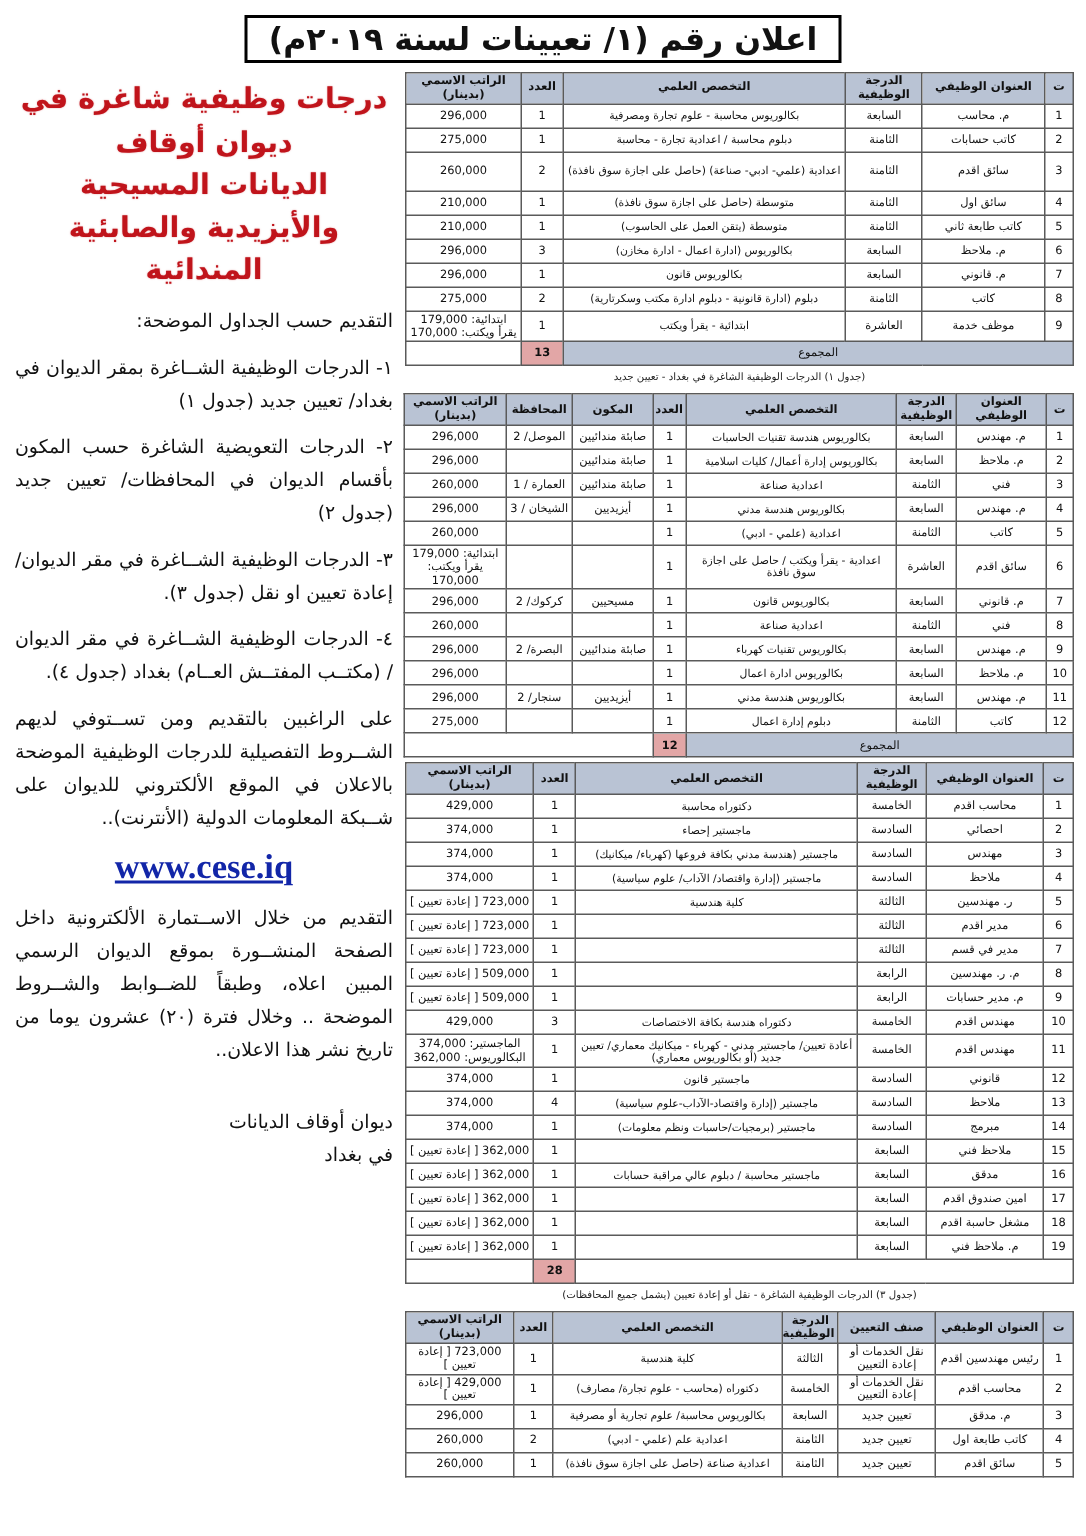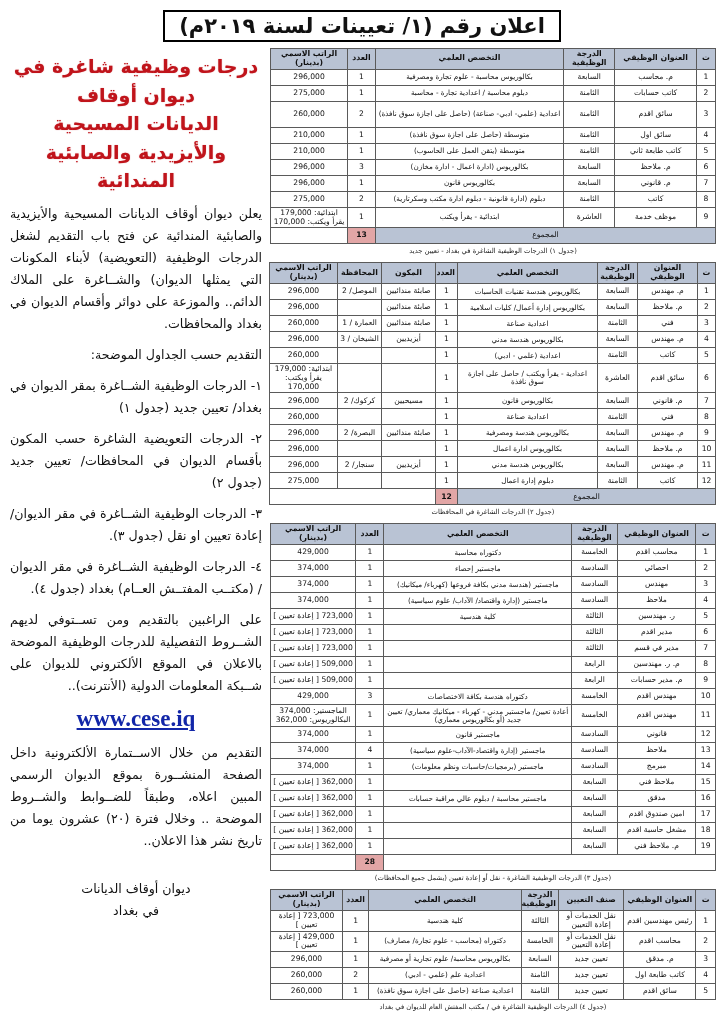--- a/index.html
+++ b/index.html
@@ -53,21 +53,21 @@
   .site{
     color:#1226a8;
     font-size:23px;font-weight:bold;
     text-align:center;
     text-decoration:underline;
     direction:ltr;
     margin:8px 0 10px 0;
     font-family:"Liberation Serif",serif;
   }
   .signature{
-    font-size:12.6px;line-height:1.7;text-align:center;margin-top:26px;
+    font-size:12.6px;line-height:1.7;text-align:right;margin-top:26px;
   }
 
   
   table.jt{
     border-collapse:collapse;
     width:100%;
     table-layout:fixed;
     margin:0 0 3px 0;
     background:#fff;
   }
@@ -314,21 +314,21 @@
               <td class="specialty">اعدادية صناعة</td>
               <td>1</td>
               <td></td>
               <td></td>
               <td>260,000</td>
             </tr>
           <tr>
               <td>9</td>
               <td>م. مهندس</td>
               <td>السابعة</td>
-              <td class="specialty">بكالوريوس هندسة ومصرفية</td>
+              <td class="specialty">بكالوريوس تقنيات كهرباء</td>
               <td>1</td>
               <td>صابئة مندائيين</td>
               <td>البصرة/ 2</td>
               <td>296,000</td>
             </tr>
           <tr>
               <td>10</td>
               <td>م. ملاحظ</td>
               <td>السابعة</td>
               <td class="specialty">بكالوريوس ادارة اعمال</td>
@@ -357,21 +357,20 @@
               <td></td>
               <td>275,000</td>
             </tr>
           <tr>
             <td class="sum-label" colspan="4">المجموع</td>
             <td class="sum-val">12</td>
             <td class="sum-blank" colspan="3"></td>
           </tr>
         </tbody>
       </table>
-      <div class="tbl-caption">(جدول ٢) الدرجات الشاغرة في المحافظات</div>
 
       <table class="jt">
         <colgroup>
             <col style="width:18px">
             <col style="width:72px">
             <col style="width:42px">
             <col style="width:172px">
             <col style="width:26px">
             <col style="width:78px">
           </colgroup>
@@ -609,31 +608,29 @@
               <td>5</td>
               <td>سائق اقدم</td>
               <td>تعيين جديد</td>
               <td>الثامنة</td>
               <td class="specialty">اعدادية صناعة (حاصل على اجازة سوق نافذة)</td>
               <td>1</td>
               <td>260,000</td>
             </tr>
         </tbody>
       </table>
-      <div class="tbl-caption">(جدول ٤) الدرجات الوظيفية الشاغرة في / مكتب المفتش العام للديوان في بغداد</div>
 
     </div>
 
     <div class="col-text">
       <div class="headline">
         <span>درجات وظيفية شاغرة في ديوان أوقاف</span>
         <span class="l2">الديانات المسيحية والأيزيدية والصابئية المندائية</span>
       </div>
 
-      <p class="para">يعلن ديوان أوقاف الديانات المسيحية والأيزيدية والصابئية المندائية عن فتح باب التقديم لشغل الدرجات الوظيفية (التعويضية) لأبناء المكونات التي يمثلها الديوان) والشــاغرة على الملاك الدائم.. والموزعة على دوائر وأقسام الديوان في بغداد والمحافظات.</p>
       <p class="para">التقديم حسب الجداول الموضحة:</p>
       <p class="para">١- الدرجات الوظيفية الشــاغرة بمقر الديوان في بغداد/ تعيين جديد (جدول ١)</p>
       <p class="para">٢- الدرجات التعويضية الشاغرة حسب المكون بأقسام الديوان في المحافظات/ تعيين جديد (جدول ٢)</p>
       <p class="para">٣- الدرجات الوظيفية الشــاغرة في مقر الديوان/ إعادة تعيين او نقل (جدول ٣).</p>
       <p class="para">٤- الدرجات الوظيفية الشــاغرة في مقر الديوان / (مكتــب المفتــش العــام) بغداد (جدول ٤).</p>
       <p class="para">على الراغبين بالتقديم ومن تســتوفي لديهم الشــروط التفصيلية للدرجات الوظيفية الموضحة بالاعلان في الموقع الألكتروني للديوان على شــبكة المعلومات الدولية (الأنترنت)..</p>
 
       <div class="site">www.cese.iq</div>
 
       <p class="para">التقديم من خلال الاســتمارة الألكترونية داخل الصفحة المنشــورة بموقع الديوان الرسمي المبين اعلاه، وطبقاً للضــوابط والشــروط الموضحة .. وخلال فترة (٢٠) عشرون يوما من تاريخ نشر هذا الاعلان..</p>

